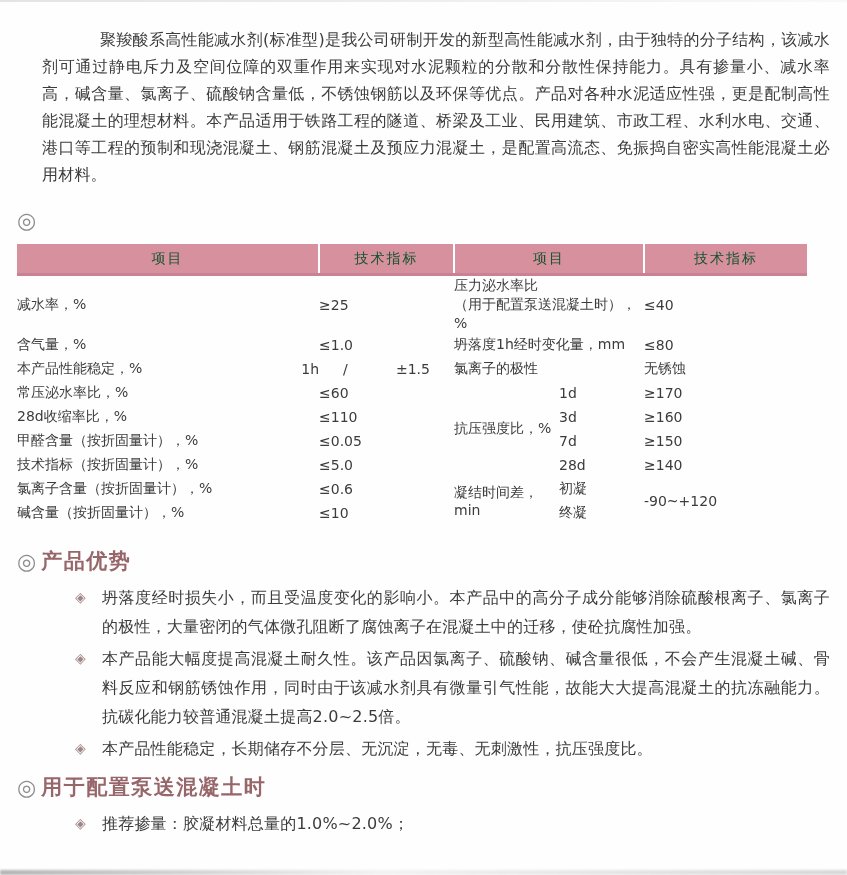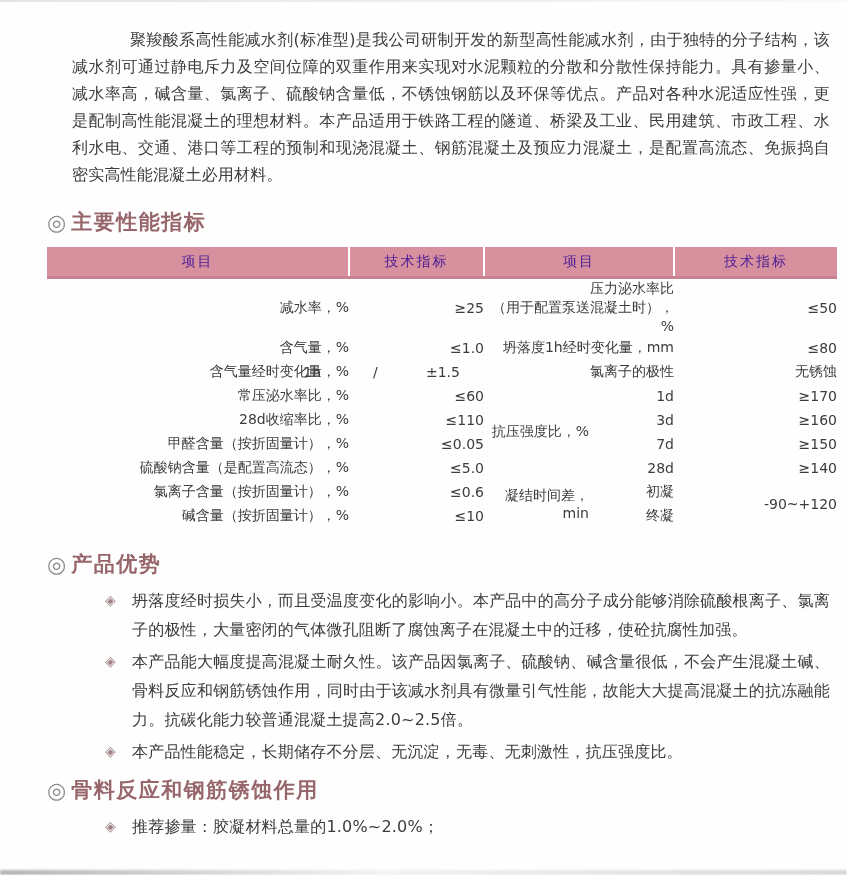--- a/index.html
+++ b/index.html
@@ -1,48 +1,48 @@
 <!DOCTYPE html>
 <html lang="zh"><head>
 <meta charset="utf-8">
 <style>
   html,body{margin:0;padding:0;background:#ffffff;}
   .page{
     width:847px;height:875px;position:relative;overflow:hidden;
     background:#fefefe;color:#3c3c3c;
     font-family:"DejaVu Sans",sans-serif;
   }
-  .inner{padding:26px 17px 0 47px;}
+  .inner{padding:26px 17px 0 17px;}
 
   
   .intro{
     margin:0 0 0 25px;font-size:16px;line-height:27px;
     text-align:justify;text-indent:58px;letter-spacing:.2px;font-weight:500;
   }
 
   
   .sec{display:flex;align-items:center;margin:0;
     font-size:21px;font-weight:bold;color:#97666a;letter-spacing:1.5px;}
   .sec .marker{color:#8d8d8d;font-weight:normal;font-size:22px;margin-right:5px;letter-spacing:0;}
   .sec-performance{margin-top:20px;}
   .sec-advantages{margin-top:22px;}
   .sec-usage{margin-top:10px;}
 
   
   table.perf{border-collapse:collapse;width:790px;margin-top:11px;font-size:14px;table-layout:fixed;}
   table.perf th{
-    background:#d6909e;color:#4c1d95;font-weight:normal;height:27px;
+    background:#d6909e;color:#14532d;font-weight:normal;height:27px;
     border-bottom:3px solid #c88293;font-size:14px;letter-spacing:2px;
   }
   table.perf th.bdr{border-right:2px solid #ffffff;}
-  table.perf td{text-align:right;vertical-align:middle;height:24px;padding:0;}
+  table.perf td{text-align:left;vertical-align:middle;height:24px;padding:0;}
   tr.r1 td{height:42px;}
   td.item{padding-right:60px;}
   td.item-special{position:relative;padding-right:60px;}
-  .abs-1h{position:absolute;right:28px;top:50%;transform:translateY(-50%);}
+  .abs-1h{position:absolute;right:0;top:50%;transform:translateY(-50%);}
   .split-inner{display:flex;justify-content:space-around;align-items:center;}
   .two-line span{display:block;line-height:19px;}
 
   
   ul.blist{list-style:none;margin:8px 0 0;padding:0 0 0 58px;}
   li.bitem{display:flex;font-size:16px;line-height:29px;margin-bottom:3px;text-align:justify;}
   li.bitem .dia{color:#a08486;flex:0 0 27px;font-size:14px;}
   li.bitem .btext{flex:1;letter-spacing:.2px;}
   .usage-row{display:flex;gap:56px;}
 
@@ -57,21 +57,20 @@
 
 <div class="page">
   <div class="scan-top"></div>
 
   <div class="inner">
 
     <p class="intro">聚羧酸系高性能减水剂(标准型)是我公司研制开发的新型高性能减水剂，由于独特的分子结构，该减水剂可通过静电斥力及空间位障的双重作用来实现对水泥颗粒的分散和分散性保持能力。具有掺量小、减水率高，碱含量、氯离子、硫酸钠含量低，不锈蚀钢筋以及环保等优点。产品对各种水泥适应性强，更是配制高性能混凝土的理想材料。本产品适用于铁路工程的隧道、桥梁及工业、民用建筑、市政工程、水利水电、交通、港口等工程的预制和现浇混凝土、钢筋混凝土及预应力混凝土，是配置高流态、免振捣自密实高性能混凝土必用材料。</p>
 
     <h2 class="sec sec-performance">
       <span class="marker">◎</span>
-      <span>主要性能指标</span>
     </h2>
 
     <table class="perf">
       <colgroup>
         <col style="width:302px">
           <col style="width:135px">
           <col style="width:105px">
           <col style="width:85px">
           <col style="width:163px">
       </colgroup>
@@ -84,31 +83,31 @@
         </tr>
       </thead>
       <tbody>
         <tr class="r1">
           <td class="item">减水率，%</td>
           <td>≥25</td>
           <td colspan="2" class="two-line">
             <span>压力泌水率比</span>
             <span>（用于配置泵送混凝土时），%</span>
           </td>
-          <td>≤50</td>
+          <td>≤40</td>
         </tr>
         <tr>
           <td class="item">含气量，%</td>
           <td>≤1.0</td>
           <td colspan="2">坍落度1h经时变化量，mm</td>
           <td>≤80</td>
         </tr>
         <tr>
           <td class="item-special">
-            <span>含气量经时变化量，%</span>
+            <span>本产品性能稳定，%</span>
             <span class="abs-1h">1h</span>
           </td>
           <td>
             <span class="split-inner">
               <span>/</span>
               <span>±1.5</span>
             </span>
           </td>
           <td colspan="2">氯离子的极性</td>
           <td>无锈蚀</td>
@@ -126,21 +125,21 @@
           <td>3d</td>
           <td>≥160</td>
         </tr>
         <tr>
           <td class="item">甲醛含量（按折固量计），%</td>
           <td>≤0.05</td>
           <td>7d</td>
           <td>≥150</td>
         </tr>
         <tr>
-          <td class="item">硫酸钠含量（是配置高流态），%</td>
+          <td class="item">技术指标（按折固量计），%</td>
           <td>≤5.0</td>
           <td>28d</td>
           <td>≥140</td>
         </tr>
         <tr>
           <td class="item">氯离子含量（按折固量计），%</td>
           <td>≤0.6</td>
           <td rowspan="2">凝结时间差，min</td>
           <td>初凝</td>
           <td rowspan="2">-90~+120</td>
@@ -167,21 +166,21 @@
         <span class="btext">本产品能大幅度提高混凝土耐久性。该产品因氯离子、硫酸钠、碱含量很低，不会产生混凝土碱、骨料反应和钢筋锈蚀作用，同时由于该减水剂具有微量引气性能，故能大大提高混凝土的抗冻融能力。抗碳化能力较普通混凝土提高2.0~2.5倍。</span>
       </li>
       <li class="bitem">
         <span class="dia">◈</span>
         <span class="btext">本产品性能稳定，长期储存不分层、无沉淀，无毒、无刺激性，抗压强度比。</span>
       </li>
     </ul>
 
     <h2 class="sec sec-usage">
       <span class="marker">◎</span>
-      <span>骨料反应和钢筋锈蚀作用</span>
+      <span>用于配置泵送混凝土时</span>
     </h2>
     <ul class="blist">
       <li class="bitem">
         <span class="dia">◈</span>
         <span class="btext usage-row">
           <span>推荐掺量：胶凝材料总量的1.0%~2.0%；</span>
         </span>
       </li>
     </ul>
 

